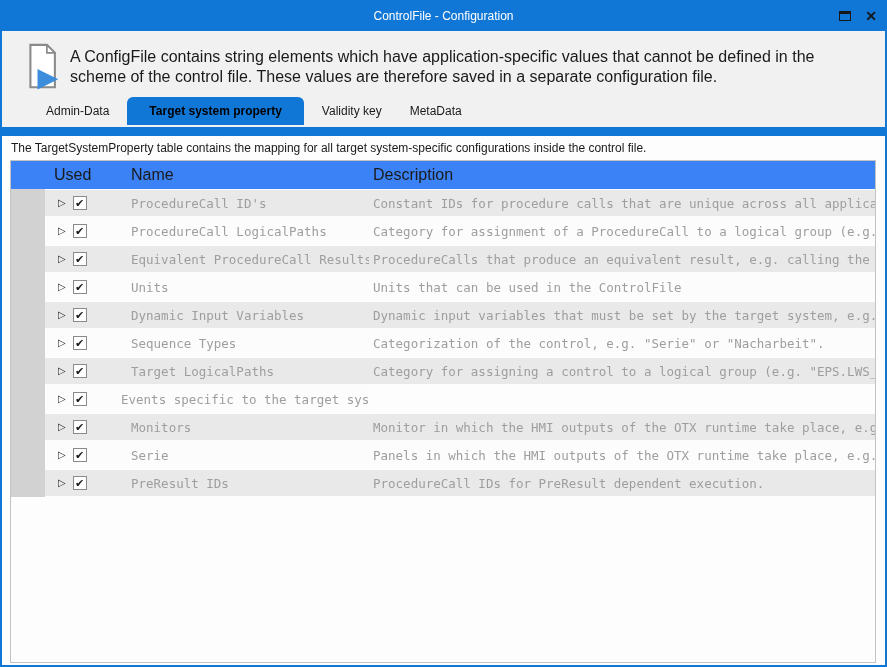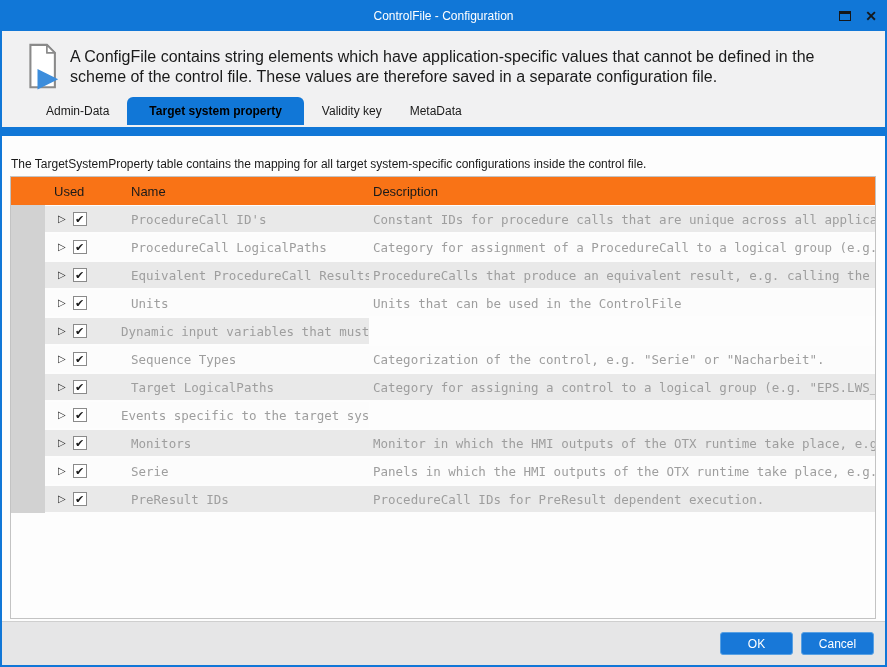--- a/index.html
+++ b/index.html
@@ -77,38 +77,37 @@
   
   .content {
     flex: 1 1 auto; background: #fdfdfd;
     position: relative;
     display: flex; flex-direction: column;
   }
   .info-text {
     flex: 0 0 24px;
     font-size: 12px; color: #1a1a1a;
     padding: 5px 0 0 9px;
-    margin-top: 16px;
   }
   .grid {
     flex: 1 1 auto;
     margin: 0 9px 2px 8px;
     border: 1px solid #c3c3c3;
     background: #fdfdfd;
     overflow: hidden;
     font-family: "DejaVu Sans Mono", monospace;
   }
   .grid-header {
     display: grid;
     grid-template-columns: 34px 72px 252px 1fr;
     height: 28px;
-    background: #f97316;
+    background: #3b82f6;
     align-items: center;
     font-family: "Liberation Sans", sans-serif;
-    font-size: 13px; color: #1a1a1a;
+    font-size: 16px; color: #1a1a1a;
   }
   .grid-header .col-used   { padding-left: 9px; }
   .grid-header .col-name   { padding-left: 14px; }
   .grid-header .col-desc   { padding-left: 4px; }
   .grid-row {
     display: grid;
     grid-template-columns: 34px 72px 252px 1fr;
     height: 28px;
     align-items: center;
     font-size: 12.5px; color: #9e9e9e;
@@ -227,20 +226,21 @@
             </div>
             <div class="cell cell-name">Units</div>
             <div class="cell cell-desc">Units that can be used in the ControlFile</div>
           </div>
           <div class="grid-row">
             <div class="cell cell-gutter"></div>
             <div class="cell cell-used">
               <span class="expand-arrow">▷</span>
               <span class="checkbox">✔</span>
             </div>
+            <div class="cell cell-name">Dynamic Input Variables</div>
             <div class="cell cell-desc">Dynamic input variables that must be set by the target system, e.g. ...</div>
           </div>
           <div class="grid-row">
             <div class="cell cell-gutter"></div>
             <div class="cell cell-used">
               <span class="expand-arrow">▷</span>
               <span class="checkbox">✔</span>
             </div>
             <div class="cell cell-name">Sequence Types</div>
             <div class="cell cell-desc">Categorization of the control, e.g. "Serie" or "Nacharbeit".</div>
@@ -286,18 +286,14 @@
               <span class="expand-arrow">▷</span>
               <span class="checkbox">✔</span>
             </div>
             <div class="cell cell-name">PreResult IDs</div>
             <div class="cell cell-desc">ProcedureCall IDs for PreResult dependent execution.</div>
           </div>
         </div>
     </div>
   </div>
 
-  <div class="footer">
-    <button class="dlg-btn">OK</button>
-    <button class="dlg-btn">Cancel</button>
-  </div>
 
 </div>
 
 </body></html>

